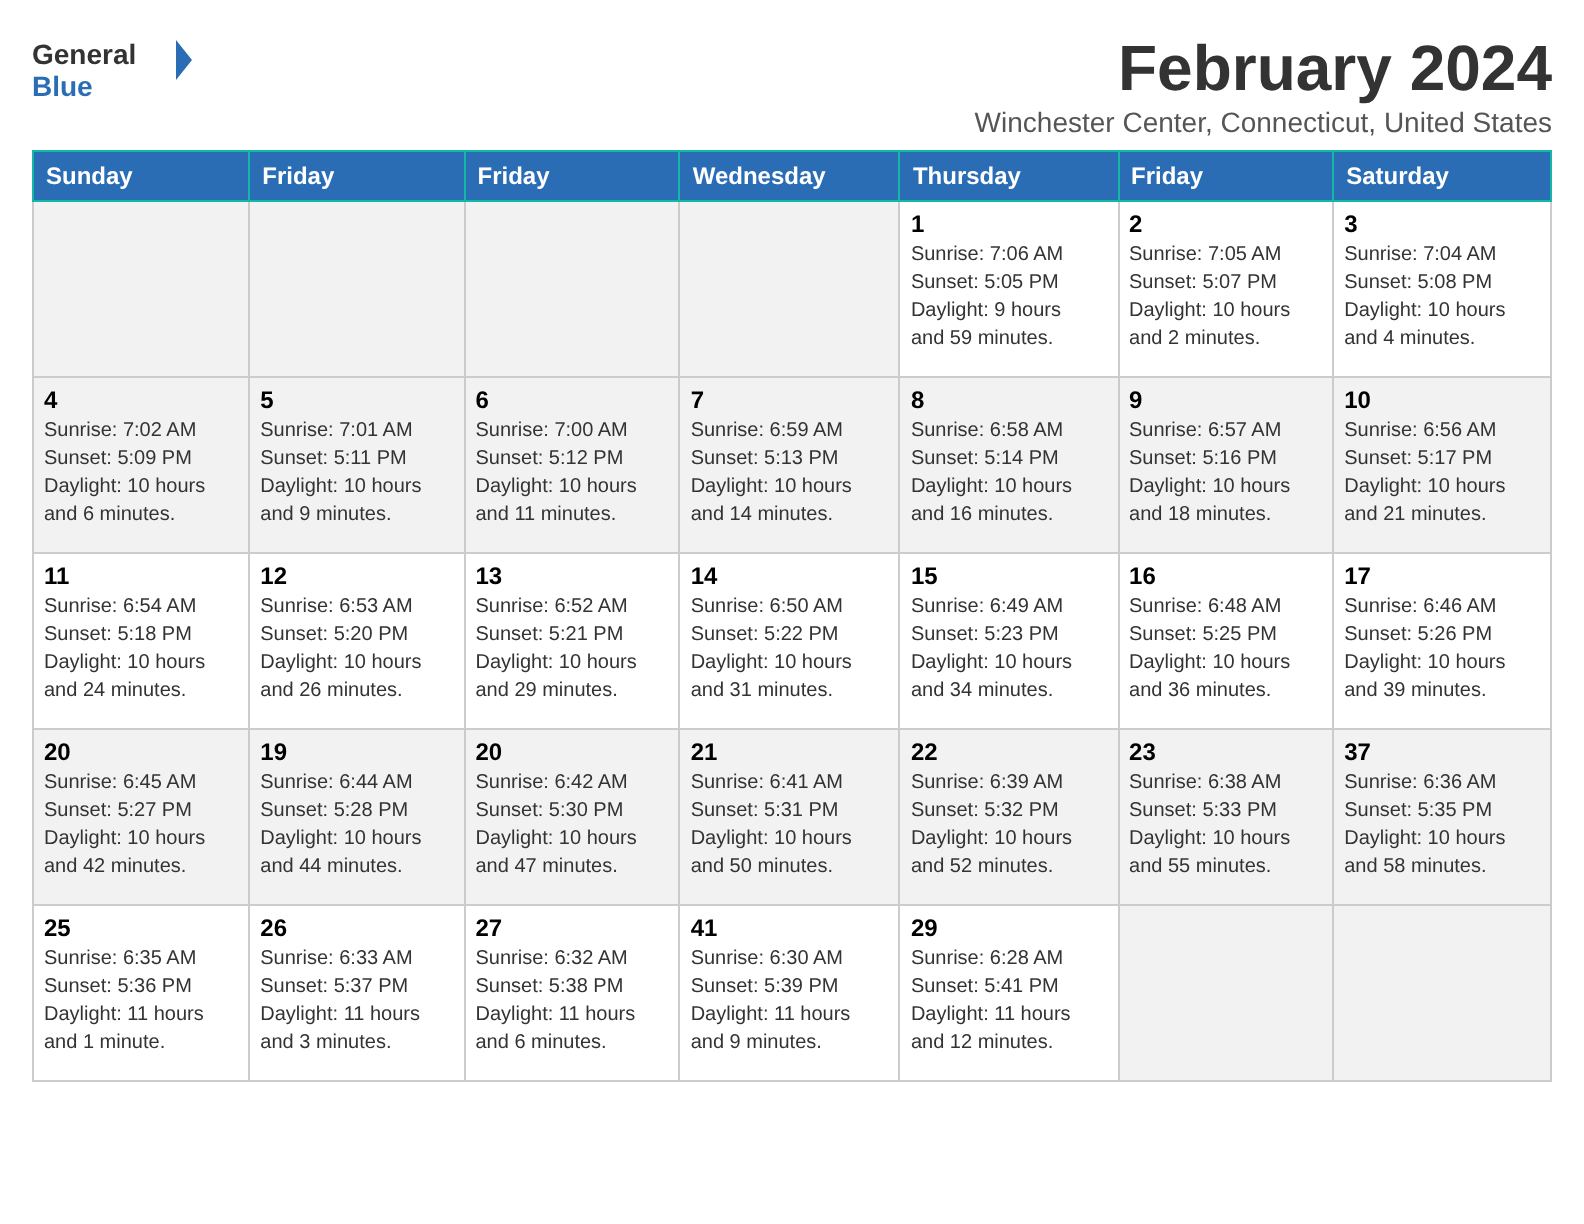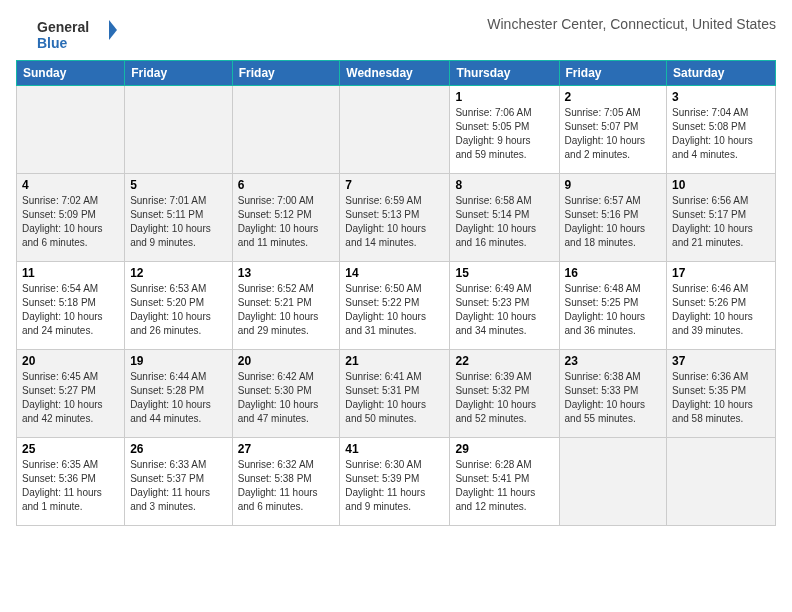--- a/index.html
+++ b/index.html
@@ -8,21 +8,20 @@
       background: #fff;
       width: 792px;
       min-height: 612px;
       padding: 16px;
     }
     .header {
       display: flex;
       justify-content: space-between;
       align-items: flex-start;
       margin-bottom: 6px;
-      margin-left: 21px;
     }
     .logo {
       display: flex;
       align-items: center;
       gap: 4px;
     }
     .title-block {
       text-align: right;
     }
     .month-title {
@@ -85,20 +84,21 @@
 
 <div class="header">
   <div class="logo">
   <svg width="80" height="38" viewBox="0 0 80 38">
     <text x="0" y="16" font-family="Arial" font-size="14" font-weight="bold" fill="#333">General</text>
     <text x="0" y="32" font-family="Arial" font-size="14" font-weight="bold" fill="#2a6db5">Blue</text>
     <polygon points="72,4 80,14 72,24" fill="#2a6db5"></polygon>
   </svg>
 </div>
   <div class="title-block">
+    <div class="month-title">February 2024</div>
     <div class="location-title">Winchester Center, Connecticut, United States</div>
   </div>
 </div>
 
 <table>
   <thead>
     <tr>
     <th>Sunday</th>
         <th>Friday</th>
         <th>Friday</th>

